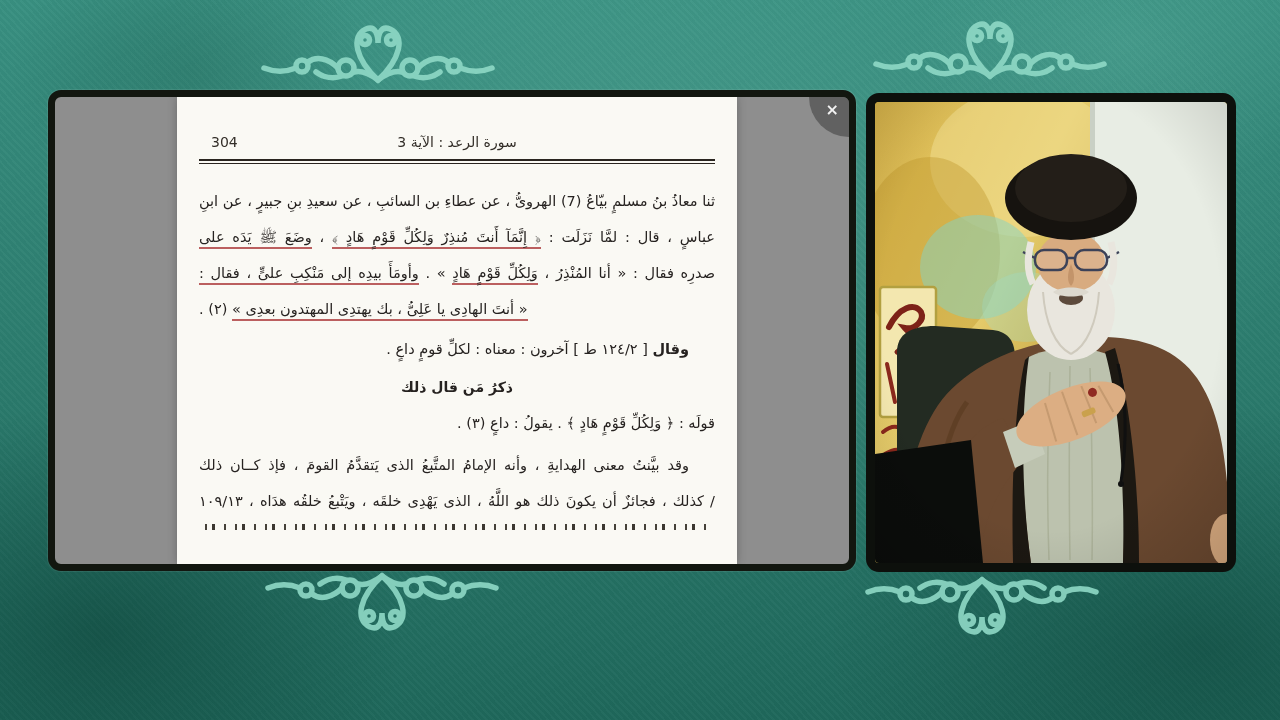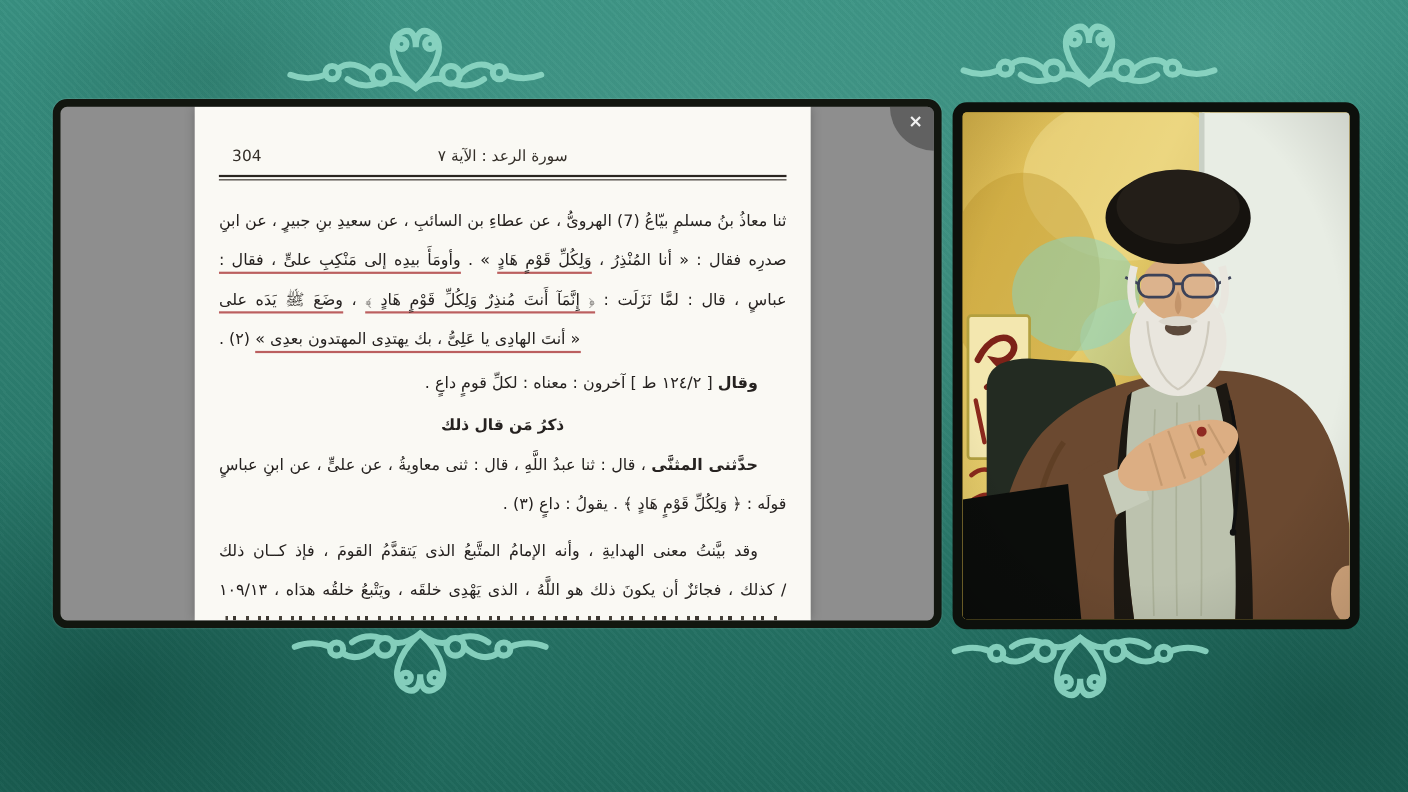--- a/index.html
+++ b/index.html
@@ -95,34 +95,33 @@
   <div class="orn flip" style="left:862px;top:570px;width:240px;height:76px;">
       <svg viewBox="0 0 240 72">
         <use href="#flourish"></use>
       </svg>
     </div>
 
   <div class="doc-window">
     <div class="doc-page">
       <div class="doc-content">
         <div class="pg-header">
-          <span class="pg-title">سورة الرعد : الآية ٧</span>
+          <span class="pg-title">سورة الرعد : الآية 3</span>
           <span class="pg-num">304</span>
         </div>
         <div class="pg-rule"></div>
         <div>
             <div class="tl just"><span>ثنا معاذُ بنُ مسلمٍ بيّاعُ (7) الهروىُّ ، عن عطاءِ بن السائبِ ، عن سعيدِ بنِ جبيرٍ ، عن ابنِ</span></div>
+            <div class="tl just"><span>عباسٍ ، قال : لمَّا نَزَلَت : </span><span class="u">﴿ إِنَّمَآ أَنتَ مُنذِرٌ وَلِكُلِّ قَوْمٍ هَادٍ ﴾</span><span> ، </span><span class="u">وضَعَ ﷺ يَدَه على</span></div>
             <div class="tl just"><span>صدرِه فقال : « أنا المُنْذِرُ ، </span><span class="u">وَلِكُلِّ قَوْمٍ هَادٍ</span><span> » . </span><span class="u">وأومَأَ بيدِه إلى مَنْكِبِ علىٍّ ، فقال :</span></div>
-            <div class="tl just"><span>عباسٍ ، قال : لمَّا نَزَلَت : </span><span class="u">﴿ إِنَّمَآ أَنتَ مُنذِرٌ وَلِكُلِّ قَوْمٍ هَادٍ ﴾</span><span> ، </span><span class="u">وضَعَ ﷺ يَدَه على</span></div>
             <div class="tl ctr"><span class="u">« أنتَ الهادِى يا عَلِىُّ ، بك يهتدِى المهتدون بعدِى »</span><span> (٢) .</span></div>
             <div class="gapline" style="height: 4px;"></div>
             <div class="tl ind"><span class="b">وقال</span><span> [ ١٢٤/٢ ط ] آخرون : معناه : لكلِّ قومٍ داعٍ .</span></div>
             <div class="gapline" style="height: 2px;"></div>
             <div class="tl heading"><span>ذكرُ مَن قال ذلك</span></div>
-            <div class="tl just ind"><span class="b">حدَّثنى المثنَّى</span><span> ، قال : ثنا عبدُ اللَّهِ ، قال : ثنى معاويةُ ، عن علىٍّ ، عن ابنِ عباسٍ</span></div>
             <div class="tl"><span>قولَه : ﴿ وَلِكُلِّ قَوْمٍ هَادٍ ﴾ . يقولُ : داعٍ (٣) .</span></div>
             <div class="gapline" style="height: 6px;"></div>
             <div class="tl just ind"><span>وقد بيَّنتُ معنى الهدايةِ ، وأنه الإمامُ المتَّبعُ الذى يَتقدَّمُ القومَ ، فإذ كــان ذلك</span></div>
             <div class="tl just"><span>/ كذلك ، فجائزٌ أن يكونَ ذلك هو اللَّهُ ، الذى يَهْدِى خلقَه ، ويَتْبعُ خلقُه هدَاه ، ١٠٩/١٣</span></div>
           </div>
         <div class="clipped"></div>
       </div>
     </div>
     <div class="close-btn">
       <span>×</span>

